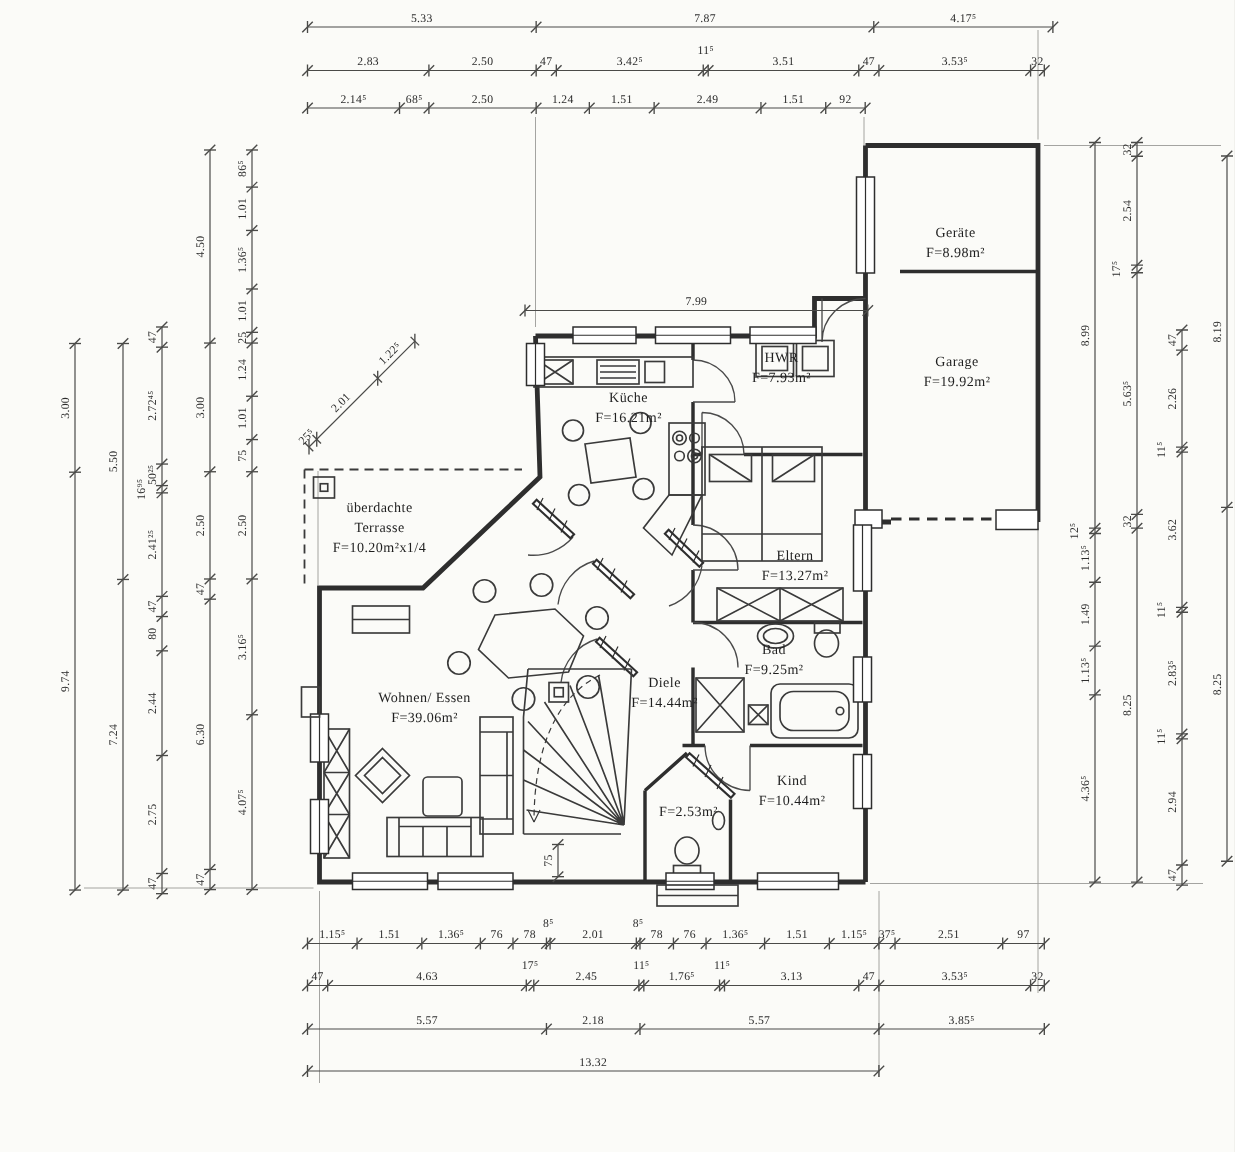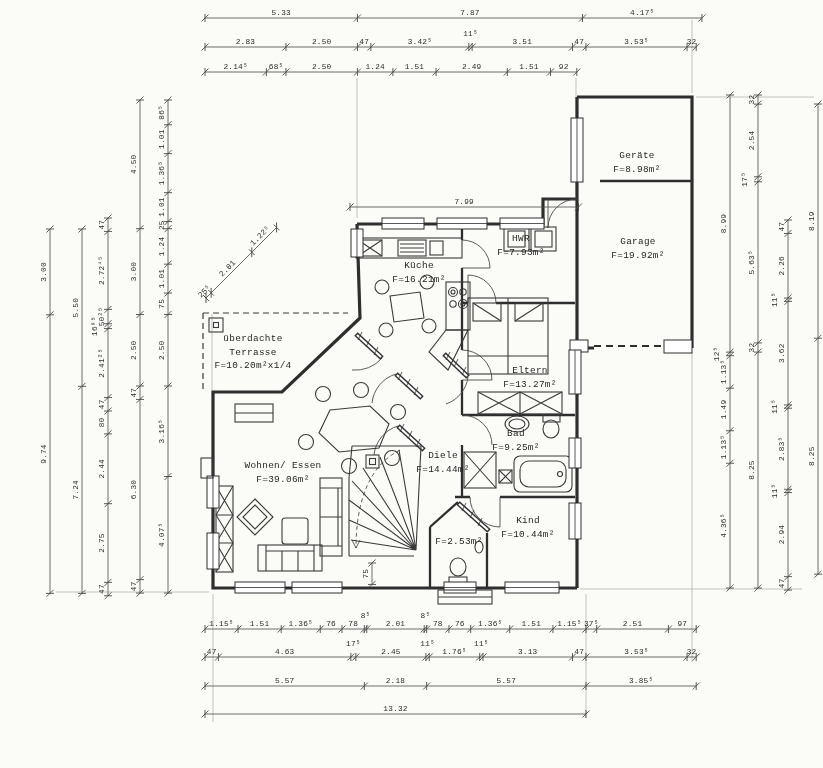--- a/index.html
+++ b/index.html
@@ -1,17 +1,17 @@
 <!DOCTYPE html>
 <html><head>
 <meta charset="utf-8">
 <style>
   html,body{margin:0;padding:0;background:#e9e9e5;}
   .sheet{position:relative;width:823px;height:768px;background:#fbfbf8;overflow:hidden;
-         font-family:Liberation Mono, monospace;}
+         font-family:Liberation Serif, serif;}
   svg{display:block}
   .w3{stroke:#2e2e2e;stroke-width:3.2;fill:none;stroke-linecap:butt}
   .w2{stroke:#2e2e2e;stroke-width:2.3;fill:none}
   .thin{stroke:#3a3a3a;stroke-width:1.1;fill:none}
   .arc{stroke:#4a4a4a;stroke-width:0.9;fill:none}
   .win{fill:#ffffff;stroke:#2e2e2e;stroke-width:1}
   .winline{stroke:#2e2e2e;stroke-width:0.8}
   .dash{stroke:#3a3a3a;stroke-width:1.2;fill:none;stroke-dasharray:6,4}
   .gdash{stroke:#2e2e2e;stroke-width:2;fill:none;stroke-dasharray:7,5}
   .wit{stroke:#9a9a96;stroke-width:0.6}

